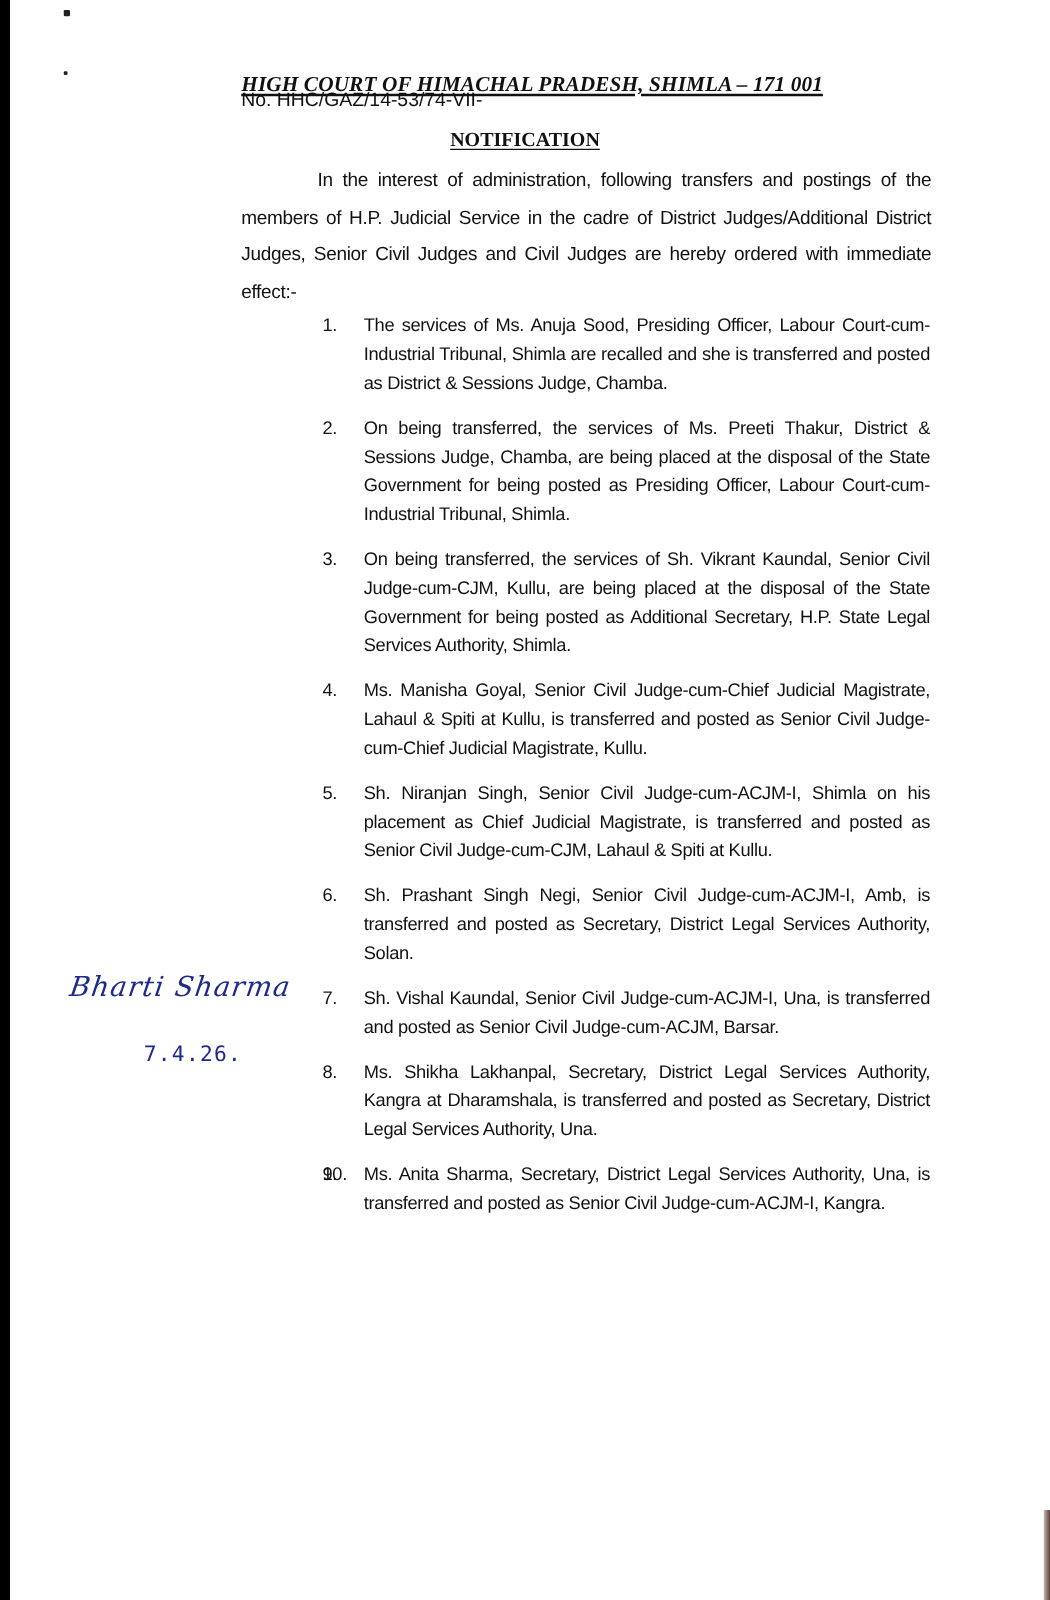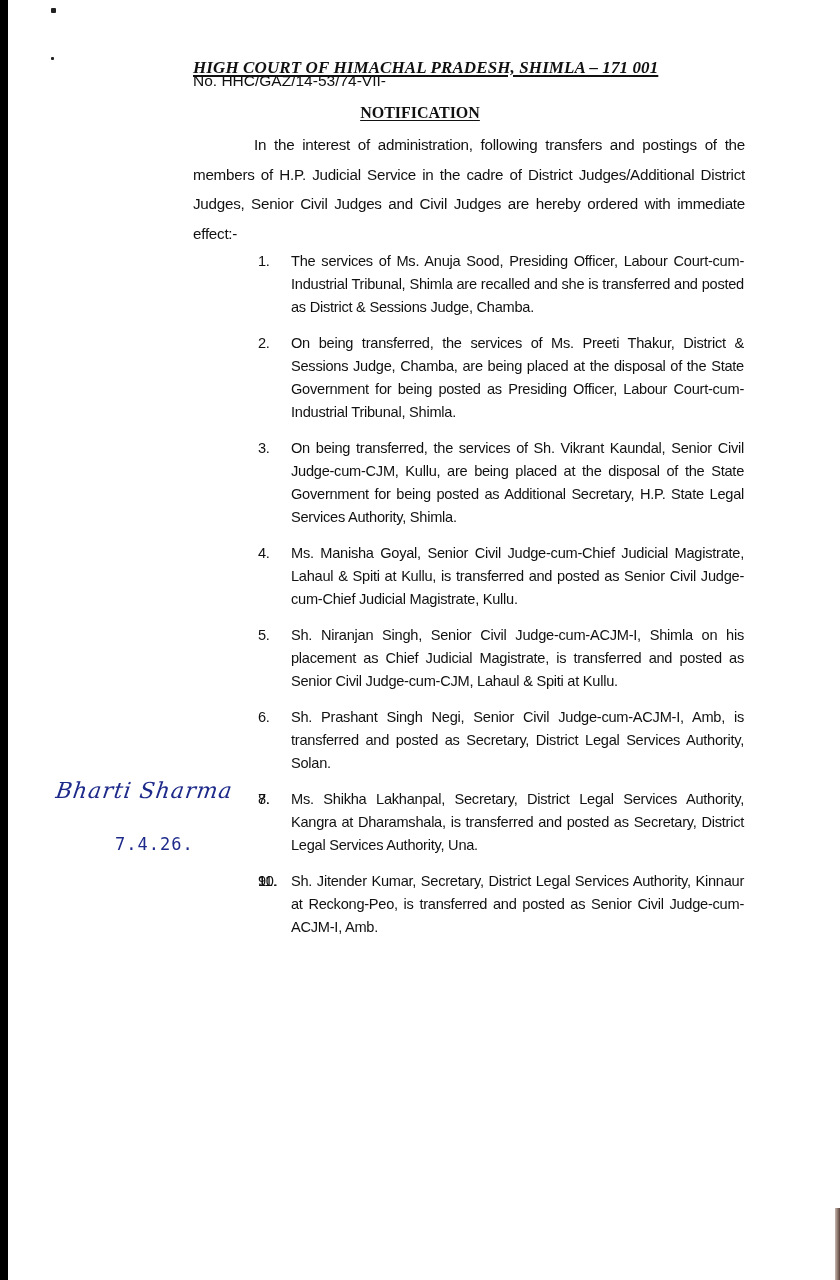--- a/index.html
+++ b/index.html
@@ -156,21 +156,20 @@
 
 <div class="intro">In the interest of administration, following transfers and postings of the members of H.P. Judicial Service in the cadre of District Judges/Additional District Judges, Senior Civil Judges and Civil Judges are hereby ordered with immediate effect:-</div>
 
 <ol class="orders">
   <li><span class="num">1.</span><span>The services of Ms. Anuja Sood, Presiding Officer, Labour Court-cum-Industrial Tribunal, Shimla are recalled and she is transferred and posted as District &amp; Sessions Judge, Chamba.</span></li>
   <li><span class="num">2.</span><span>On being transferred, the services of Ms. Preeti Thakur, District &amp; Sessions Judge, Chamba, are being placed at the disposal of the State Government for being posted as Presiding Officer, Labour Court-cum-Industrial Tribunal, Shimla.</span></li>
   <li><span class="num">3.</span><span>On being transferred, the services of Sh. Vikrant Kaundal, Senior Civil Judge-cum-CJM, Kullu, are being placed at the disposal of the State Government for being posted as Additional Secretary, H.P. State Legal Services Authority, Shimla.</span></li>
   <li><span class="num">4.</span><span>Ms. Manisha Goyal, Senior Civil Judge-cum-Chief Judicial Magistrate, Lahaul &amp; Spiti at Kullu, is transferred and posted as Senior Civil Judge-cum-Chief Judicial Magistrate, Kullu.</span></li>
   <li><span class="num">5.</span><span>Sh. Niranjan Singh, Senior Civil Judge-cum-ACJM-I, Shimla on his placement as Chief Judicial Magistrate, is transferred and posted as Senior Civil Judge-cum-CJM, Lahaul &amp; Spiti at Kullu.</span></li>
   <li><span class="num">6.</span><span>Sh. Prashant Singh Negi, Senior Civil Judge-cum-ACJM-I, Amb, is transferred and posted as Secretary, District Legal Services Authority, Solan.</span></li>
-  <li><span class="num">7.</span></li>
+  <li><span class="num">7.</span><span>Sh. Vishal Kaundal, Senior Civil Judge-cum-ACJM-I, Una, is transferred and posted as Senior Civil Judge-cum-ACJM, Barsar.</span></li>
   <li><span class="num">8.</span><span>Ms. Shikha Lakhanpal, Secretary, District Legal Services Authority, Kangra at Dharamshala, is transferred and posted as Secretary, District Legal Services Authority, Una.</span></li>
   <li><span class="num">9.</span></li>
-  <li><span class="num">10.</span></li>
-  <li><span class="num">11.</span><span>Sh. Jitender Kumar, Secretary, District Legal Services Authority, Kinnaur at Reckong-Peo, is transferred and posted as Senior Civil Judge-cum-ACJM-I, Amb.</span></li>
+  <li><span class="num">10.</span><span>Ms. Anita Sharma, Secretary, District Legal Services Authority, Una, is transferred and posted as Senior Civil Judge-cum-ACJM-I, Kangra.</span></li>
 </ol>
 
 <div class="sig">Bharti Sharma</div>
 <div class="sig-date">7.4.26.</div>
 
 </body></html>

